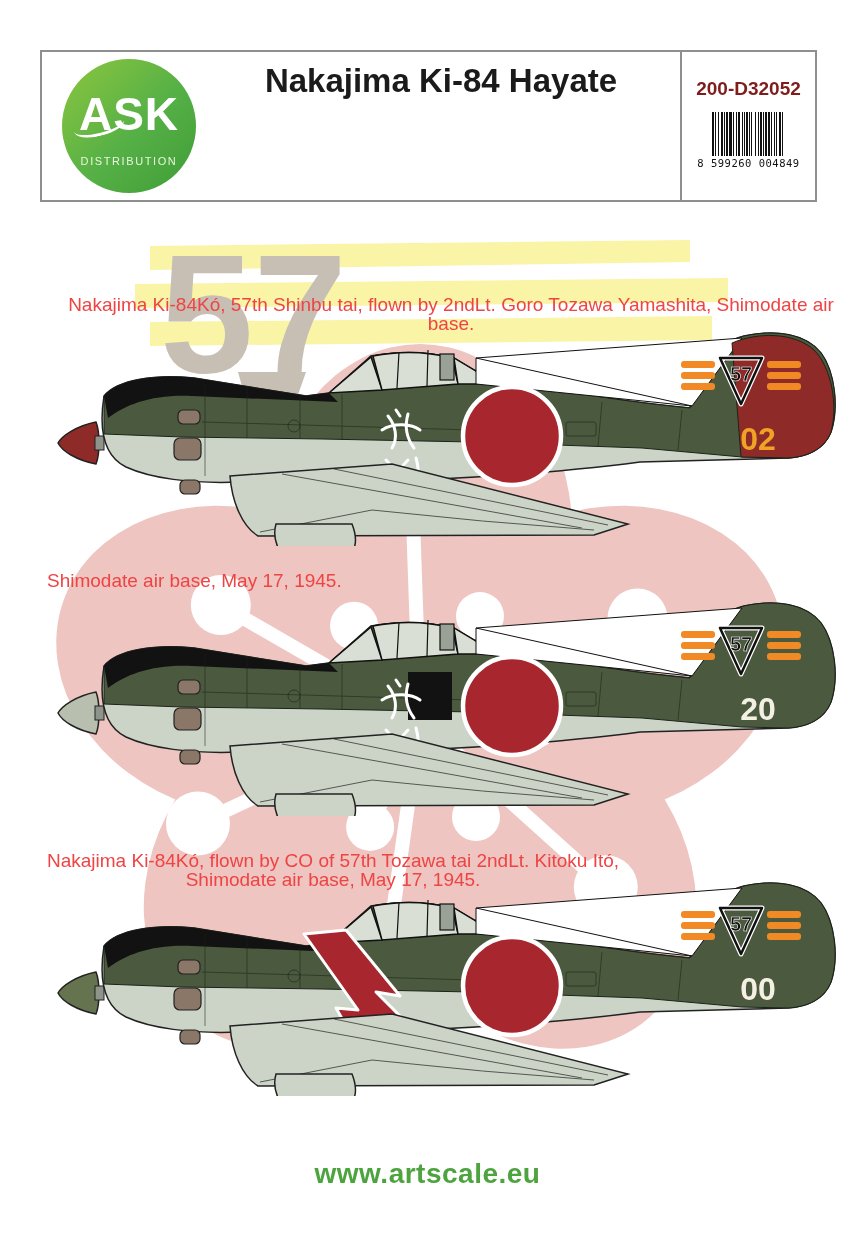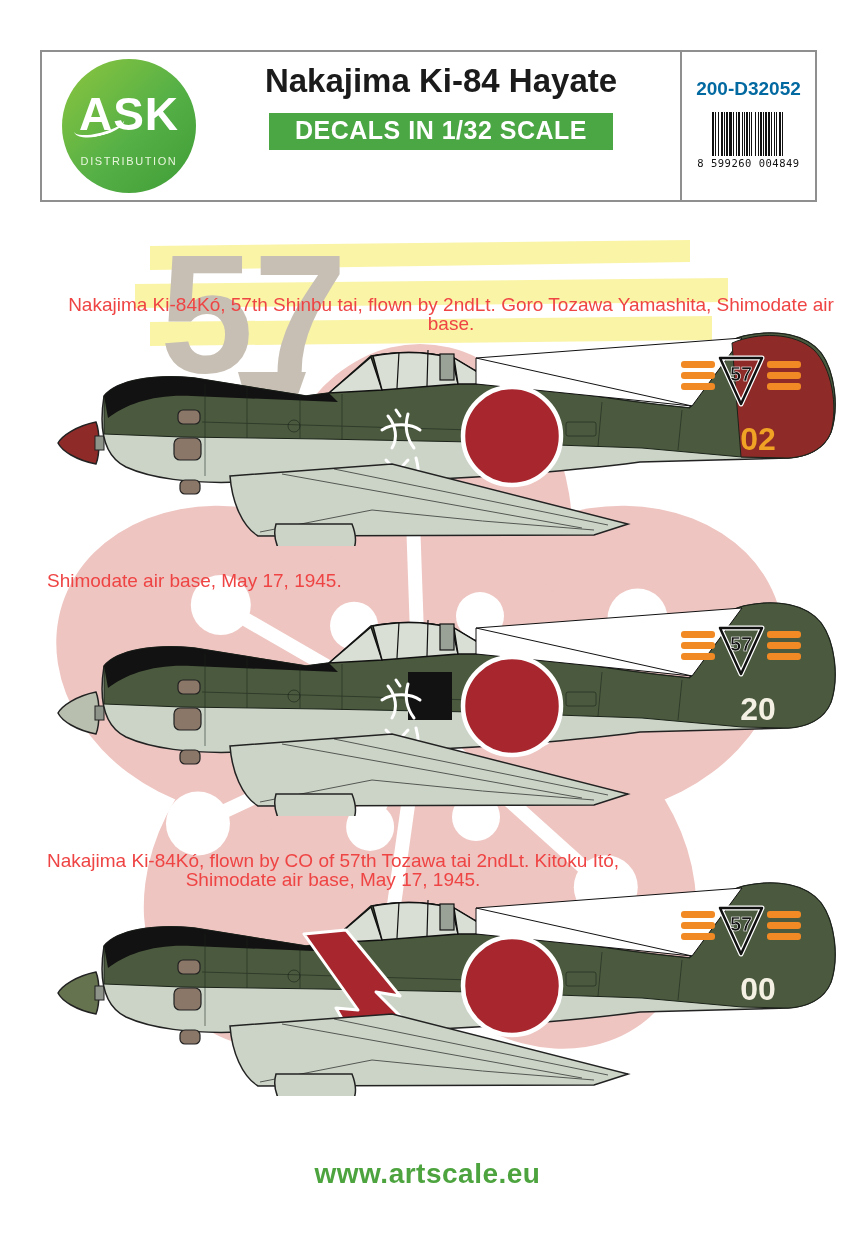--- a/index.html
+++ b/index.html
@@ -15,21 +15,21 @@
   .logo-ask::after{content:"";position:absolute;left:-6px;top:24px;width:52px;height:18px;
           border-bottom:3px solid #fff;border-radius:50%;transform:rotate(-14deg);}
   .logo-dist{font-size:11px;letter-spacing:1.6px;color:#e9f6dd;margin-top:18px;}
   .header-center{position:absolute;left:165px;right:140px;top:6px;text-align:center;}
   .title{font-size:33px;font-weight:bold;color:#1b1b1b;margin:4px 0 6px 0;text-align:center;}
   .sub{font-size:21px;font-weight:bold;color:#1b1b1b;line-height:26px;}
   .banner{display:inline-block;margin-top:7px;padding:3px 26px 5px 26px;color:#fff;
           font-size:25px;font-weight:bold;letter-spacing:.5px;}
   .header-right{position:absolute;right:0;top:0;width:133px;height:100%;
           border-left:2px solid #8f8f8f;text-align:center;}
-  .code{font-weight:bold;font-size:19px;color:#0369a1;margin-top:26px;}
+  .code{font-weight:bold;font-size:19px;color:#7f1d1d;margin-top:26px;}
   .barcode{margin:12px auto 4px auto;width:112px;}
   .bars{height:44px;display:flex;align-items:stretch;justify-content:center;background:#fff;}
   .bars span{display:block;height:100%;}
   .barcode-digits{font-size:10.5px;letter-spacing:.5px;margin-top:1px;color:#111;
           font-family:"DejaVu Sans Mono",monospace;white-space:nowrap;}
   
   .bg-art{position:absolute;left:0;top:0;z-index:1;}
   
   .caption{position:absolute;left:47px;font-size:19px;color:#ef4444;z-index:6;line-height:19px;text-align:center;}
   
@@ -95,21 +95,20 @@
         </g>
       </svg></div>
 
   <div class="header">
     <div class="logo-circle">
       <div class="logo-ask">ASK</div>
       <div class="logo-dist">DISTRIBUTION</div>
     </div>
     <div class="header-center">
       <div class="title">Nakajima Ki-84 Hayate</div>
-      <div class="banner" id="scale-banner" style="background: rgb(74, 167, 67);">DECALS IN 1/32 SCALE</div>
     </div>
     <div class="header-right">
       <div class="code">200-D32052</div>
       <div class="barcode">
         <div class="bars" id="barcode-bars">
             <span style="width:2px;background:#111"></span>
             <span style="width:1px;background:#fff"></span>
             <span style="width:1px;background:#111"></span>
             <span style="width:2px;background:#fff"></span>
             <span style="width:1px;background:#111"></span>

